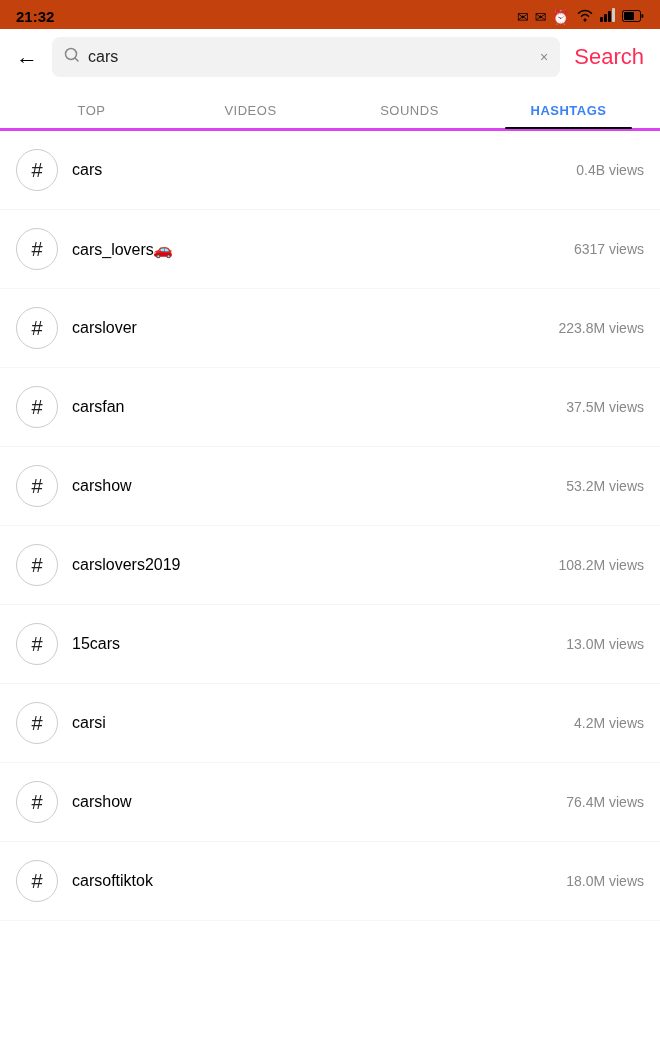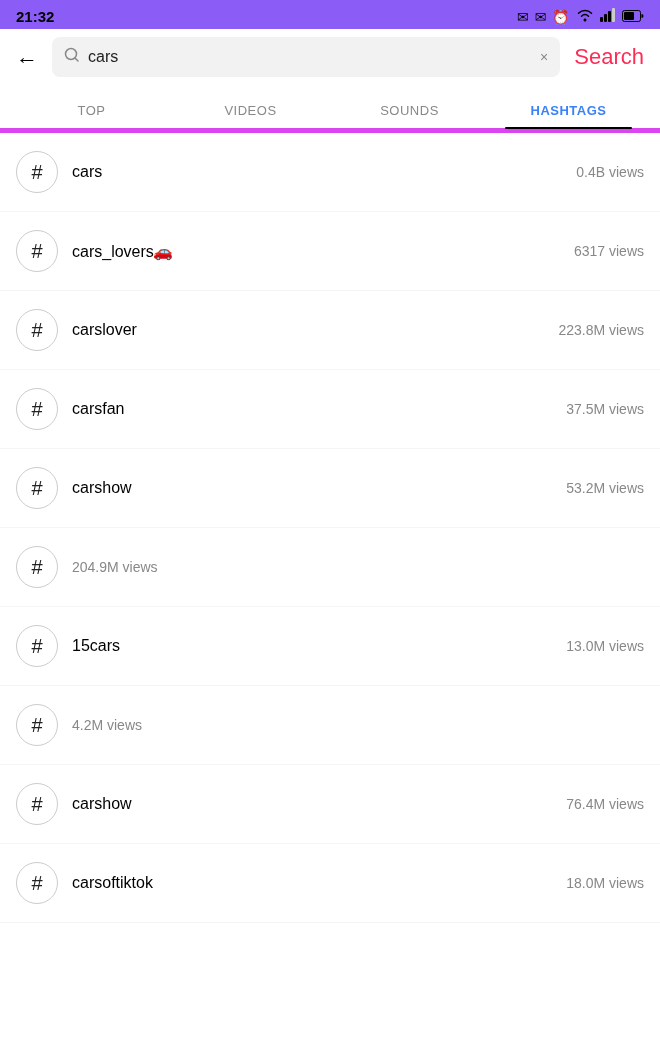--- a/index.html
+++ b/index.html
@@ -11,21 +11,21 @@
       min-height: 1038px;
       overflow-x: hidden;
     }
 
     
     .status-bar {
       display: flex;
       justify-content: space-between;
       align-items: center;
       padding: 8px 16px 4px;
-      background: #8b5cf6;
+      background: #c2410c;
     }
     .status-time {
       font-size: 15px;
       font-weight: 600;
       color: #000;
     }
     .status-icons {
       display: flex;
       align-items: center;
       gap: 6px;
@@ -78,21 +78,21 @@
       font-weight: 500;
       cursor: pointer;
       padding: 0 4px;
       white-space: nowrap;
       text-align: right;
     }
 
     
     .tabs {
       display: flex;
-      border-bottom: 5px solid #d946ef;
+      border-bottom: 3px solid #d946ef;
       padding: 0 12px;
       margin-top: 4px;
       justify-content: space-between;
     }
     .tab {
       flex: 1;
       text-align: center;
       padding: 14px 4px 10px;
       font-size: 13px;
       font-weight: 500;
@@ -236,29 +236,31 @@
       <span class="hashtag-name">carsfan</span>
       <span class="hashtag-views">37.5M views</span>
     </div>
     <div class="hashtag-item">
       <div class="hash-symbol">#</div>
       <span class="hashtag-name">carshow</span>
       <span class="hashtag-views">53.2M views</span>
     </div>
     <div class="hashtag-item">
       <div class="hash-symbol">#</div>
-      <span class="hashtag-views">204.9M views</span>
+      <span class="hashtag-name">carslovers2019</span>
+      <span class="hashtag-views">108.2M views</span>
     </div>
     <div class="hashtag-item">
       <div class="hash-symbol">#</div>
       <span class="hashtag-name">15cars</span>
       <span class="hashtag-views">13.0M views</span>
     </div>
     <div class="hashtag-item">
       <div class="hash-symbol">#</div>
+      <span class="hashtag-name">carsi</span>
       <span class="hashtag-views">4.2M views</span>
     </div>
     <div class="hashtag-item">
       <div class="hash-symbol">#</div>
       <span class="hashtag-name">carshow</span>
       <span class="hashtag-views">76.4M views</span>
     </div>
     <div class="hashtag-item">
       <div class="hash-symbol">#</div>
       <span class="hashtag-name">carsoftiktok</span>

